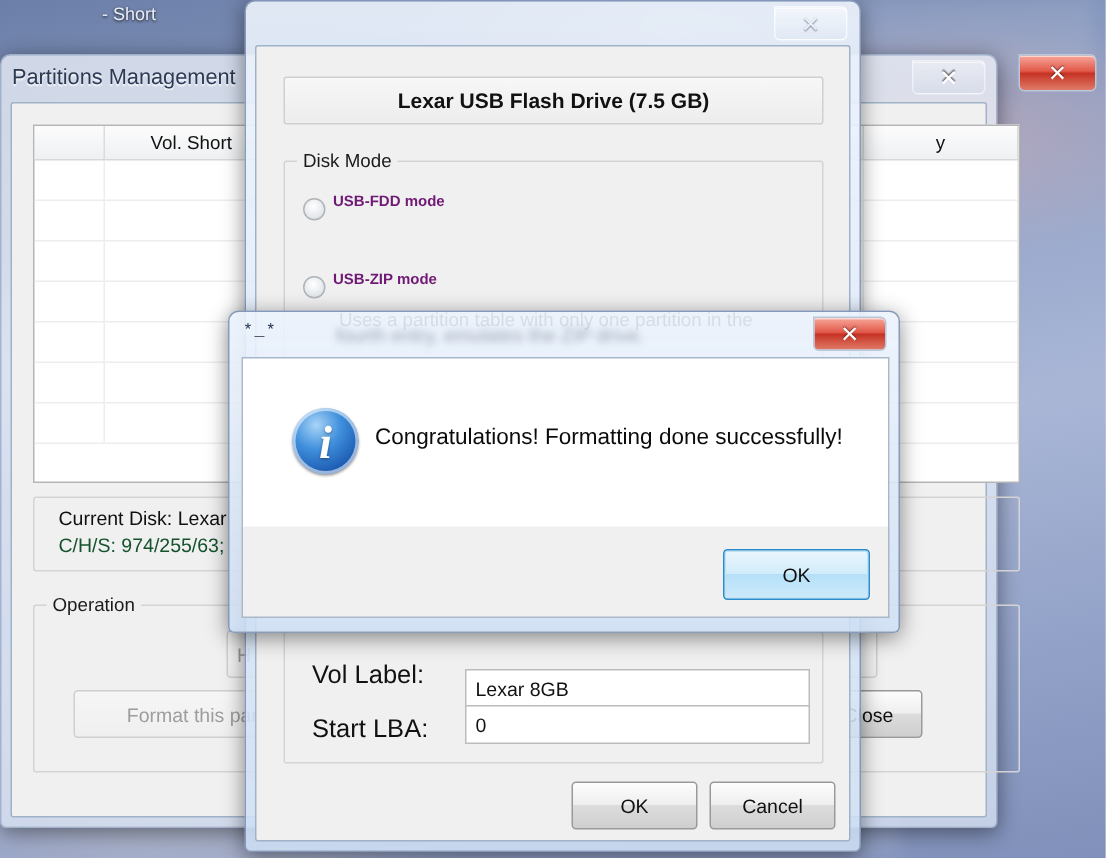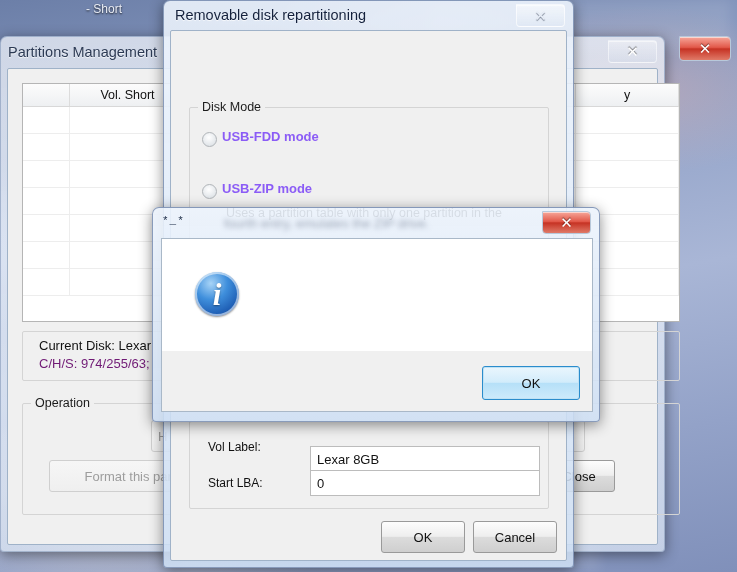--- a/index.html
+++ b/index.html
@@ -95,29 +95,29 @@
     background:linear-gradient(180deg,#eaf6fd 0%,#d2ecfb 48%,#b5e0f8 50%,#cdeafb 100%);
     box-shadow:0 0 0 1px #bfe2f5 inset;
   }
 
   
   .tinput{
     position:absolute;background:#fff;border:1px solid #bcbcbc;
     display:flex;align-items:center;padding-left:6px;
     font-size:13px;color:#111;
   }
-  .flabel{position:absolute;font-size:12px;color:#111;white-space:nowrap;}
+  .flabel{position:absolute;font-size:17px;color:#111;white-space:nowrap;}
 
   
   .radio{
     position:absolute;width:13px;height:13px;border-radius:50%;
     border:1px solid #b0b4b8;
     background:radial-gradient(circle at 45% 35%,#ffffff,#e2e6ea 70%,#d2d7dc 100%);
   }
-  .radio-label{position:absolute;font-size:13px;font-weight:bold;color:#8b5cf6;white-space:nowrap;}
+  .radio-label{position:absolute;font-size:10px;font-weight:bold;color:#701a75;white-space:nowrap;}
   .radio-desc{position:absolute;font-size:12.5px;color:#111;white-space:nowrap;}
 
   
   .ptable{position:absolute;background:#fff;border:1px solid #b5b5b5;overflow:hidden;}
   .pthead{display:flex;height:22px;background:linear-gradient(180deg,#fcfcfc,#eef0f2);
     border-bottom:1px solid #d8d8d8;}
   .pthead .th{border-right:1px solid #dcdcdc;display:flex;align-items:center;
     justify-content:center;font-size:12.5px;color:#111;overflow:hidden;white-space:nowrap;}
   .ptrow{display:flex;height:26px;border-bottom:1px solid #ededed;}
   .ptrow .td{border-right:1px solid #ededed;}
@@ -146,21 +146,21 @@
 </style>
 </head>
 <body>
 
 <div id="desktop">
   <div class="streak" style="left:0;top:430px;width:330px;height:70px;"></div>
   <div class="streak" style="left:430px;top:0;width:300px;height:50px;"></div>
   <div class="streak" style="left:180px;top:545px;width:420px;height:26px;"></div>
 </div>
 
-<div class="desk-text" style="left:86px;top:2px;">- Short</div>
+<div class="desk-text" style="left:68px;top:2px;">- Short</div>
 
 <div class="win" id="partwin" style="left:0px;top:36px;width:665px;height:516px;">
   <div class="win-frame inactive"></div>
 
   <div class="win-title faded" style="left:8px;top:8px;">Partitions Management</div>
 
   <div class="btn-close ghost" style="right:8px;top:4px;">✕</div>
 
   <div class="win-body" style="top:32px;">
 
@@ -234,21 +234,21 @@
         <div class="td" style="width:56px;"></div>
           <div class="td" style="width:110px;"></div>
         <div class="td" style="width:110px;"></div>
           <div class="td" style="width:110px;"></div>
         <div class="td" style="flex:1;"></div>
       </div>
     </div>
 
     <div class="group" style="left:14px;top:262px;width:656px;height:48px;">
       <div style="position:absolute;left:16px;top:6px;font-size:13px;color:#111;white-space:nowrap;">Current Disk:  Lexar</div>
-      <div style="position:absolute;left:16px;top:24px;font-size:13px;color:#701a75;white-space:nowrap;">C/H/S: 974/255/63;</div>
+      <div style="position:absolute;left:16px;top:24px;font-size:13px;color:#14532d;white-space:nowrap;">C/H/S: 974/255/63;</div>
     </div>
 
     <div class="group" style="left:14px;top:334px;width:656px;height:110px;">
       <div class="group-legend">Operation</div>
 
 
       <div class="pbtn disabled" style="left:128px;top:16px;width:96px;height:30px;justify-content:flex-start;padding-left:6px;">H</div>
 
       <div class="pbtn disabled" style="left:26px;top:56px;width:160px;height:30px;">Format this part</div>
 
@@ -260,26 +260,30 @@
     </div>
 
   </div>
 </div>
 
 <div class="btn-close red" style="left:679px;top:36px;width:50px;height:23px;border-radius:0 4px 4px 4px;">✕</div>
 
 <div class="win" id="repartwin" style="left:163px;top:0px;width:411px;height:568px;">
   <div class="win-frame"></div>
 
-  <div class="win-title" style="left:12px;top:7px;">Removable disk repartitioning</div>
 
   <div class="btn-close pale" style="right:9px;top:4px;">✕</div>
 
   <div class="win-body" style="top:30px;">
 
+    <div style="position:absolute;left:18px;top:20px;width:358px;height:30px;
+                background:linear-gradient(180deg,#f7f7f7,#ededed);
+                border:1px solid #d0d0d0;border-radius:2px;
+                display:flex;align-items:center;justify-content:center;
+                font-size:14px;font-weight:bold;color:#111;">Lexar USB Flash Drive (7.5 GB)</div>
 
     <div class="group" style="left:18px;top:76px;width:358px;height:132px;">
       <div class="group-legend">Disk Mode</div>
 
       <div class="radio" style="left:12px;top:24px;"></div>
       <div class="radio-label" style="left:32px;top:21px;">USB-FDD mode</div>
 
       <div class="radio" style="left:12px;top:76px;"></div>
       <div class="radio-label" style="left:32px;top:73px;">USB-ZIP mode</div>
       <div class="radio-desc" style="left:36px;top:98px;">Uses a partition table with only one partition in the</div>
@@ -305,19 +309,20 @@
   <div class="tiny-face" style="left:10px;top:8px;">*_*</div>
 
   <div class="blur-text" style="left:72px;top:9px;">fourth entry, emulates the ZIP drive.</div>
 
   <div class="btn-close red" style="right:9px;top:4px;">✕</div>
 
   <div class="msg-white" style="left:9px;top:31px;width:430px;height:113px;">
     <div class="info-icon" style="left:33px;top:33px;">
       <span>i</span>
     </div>
+    <div class="msg-text" style="left:88px;top:44px;">Congratulations! Formatting done successfully!</div>
   </div>
 
   <div style="position:absolute;left:9px;top:144px;width:430px;height:60px;
               background:#f0f0f0;border:1px solid #a9b8c8;border-top:none;">
     <div class="pbtn default" style="left:320px;top:15px;width:96px;height:32px;">OK</div>
   </div>
 </div>
 
 </body></html>

